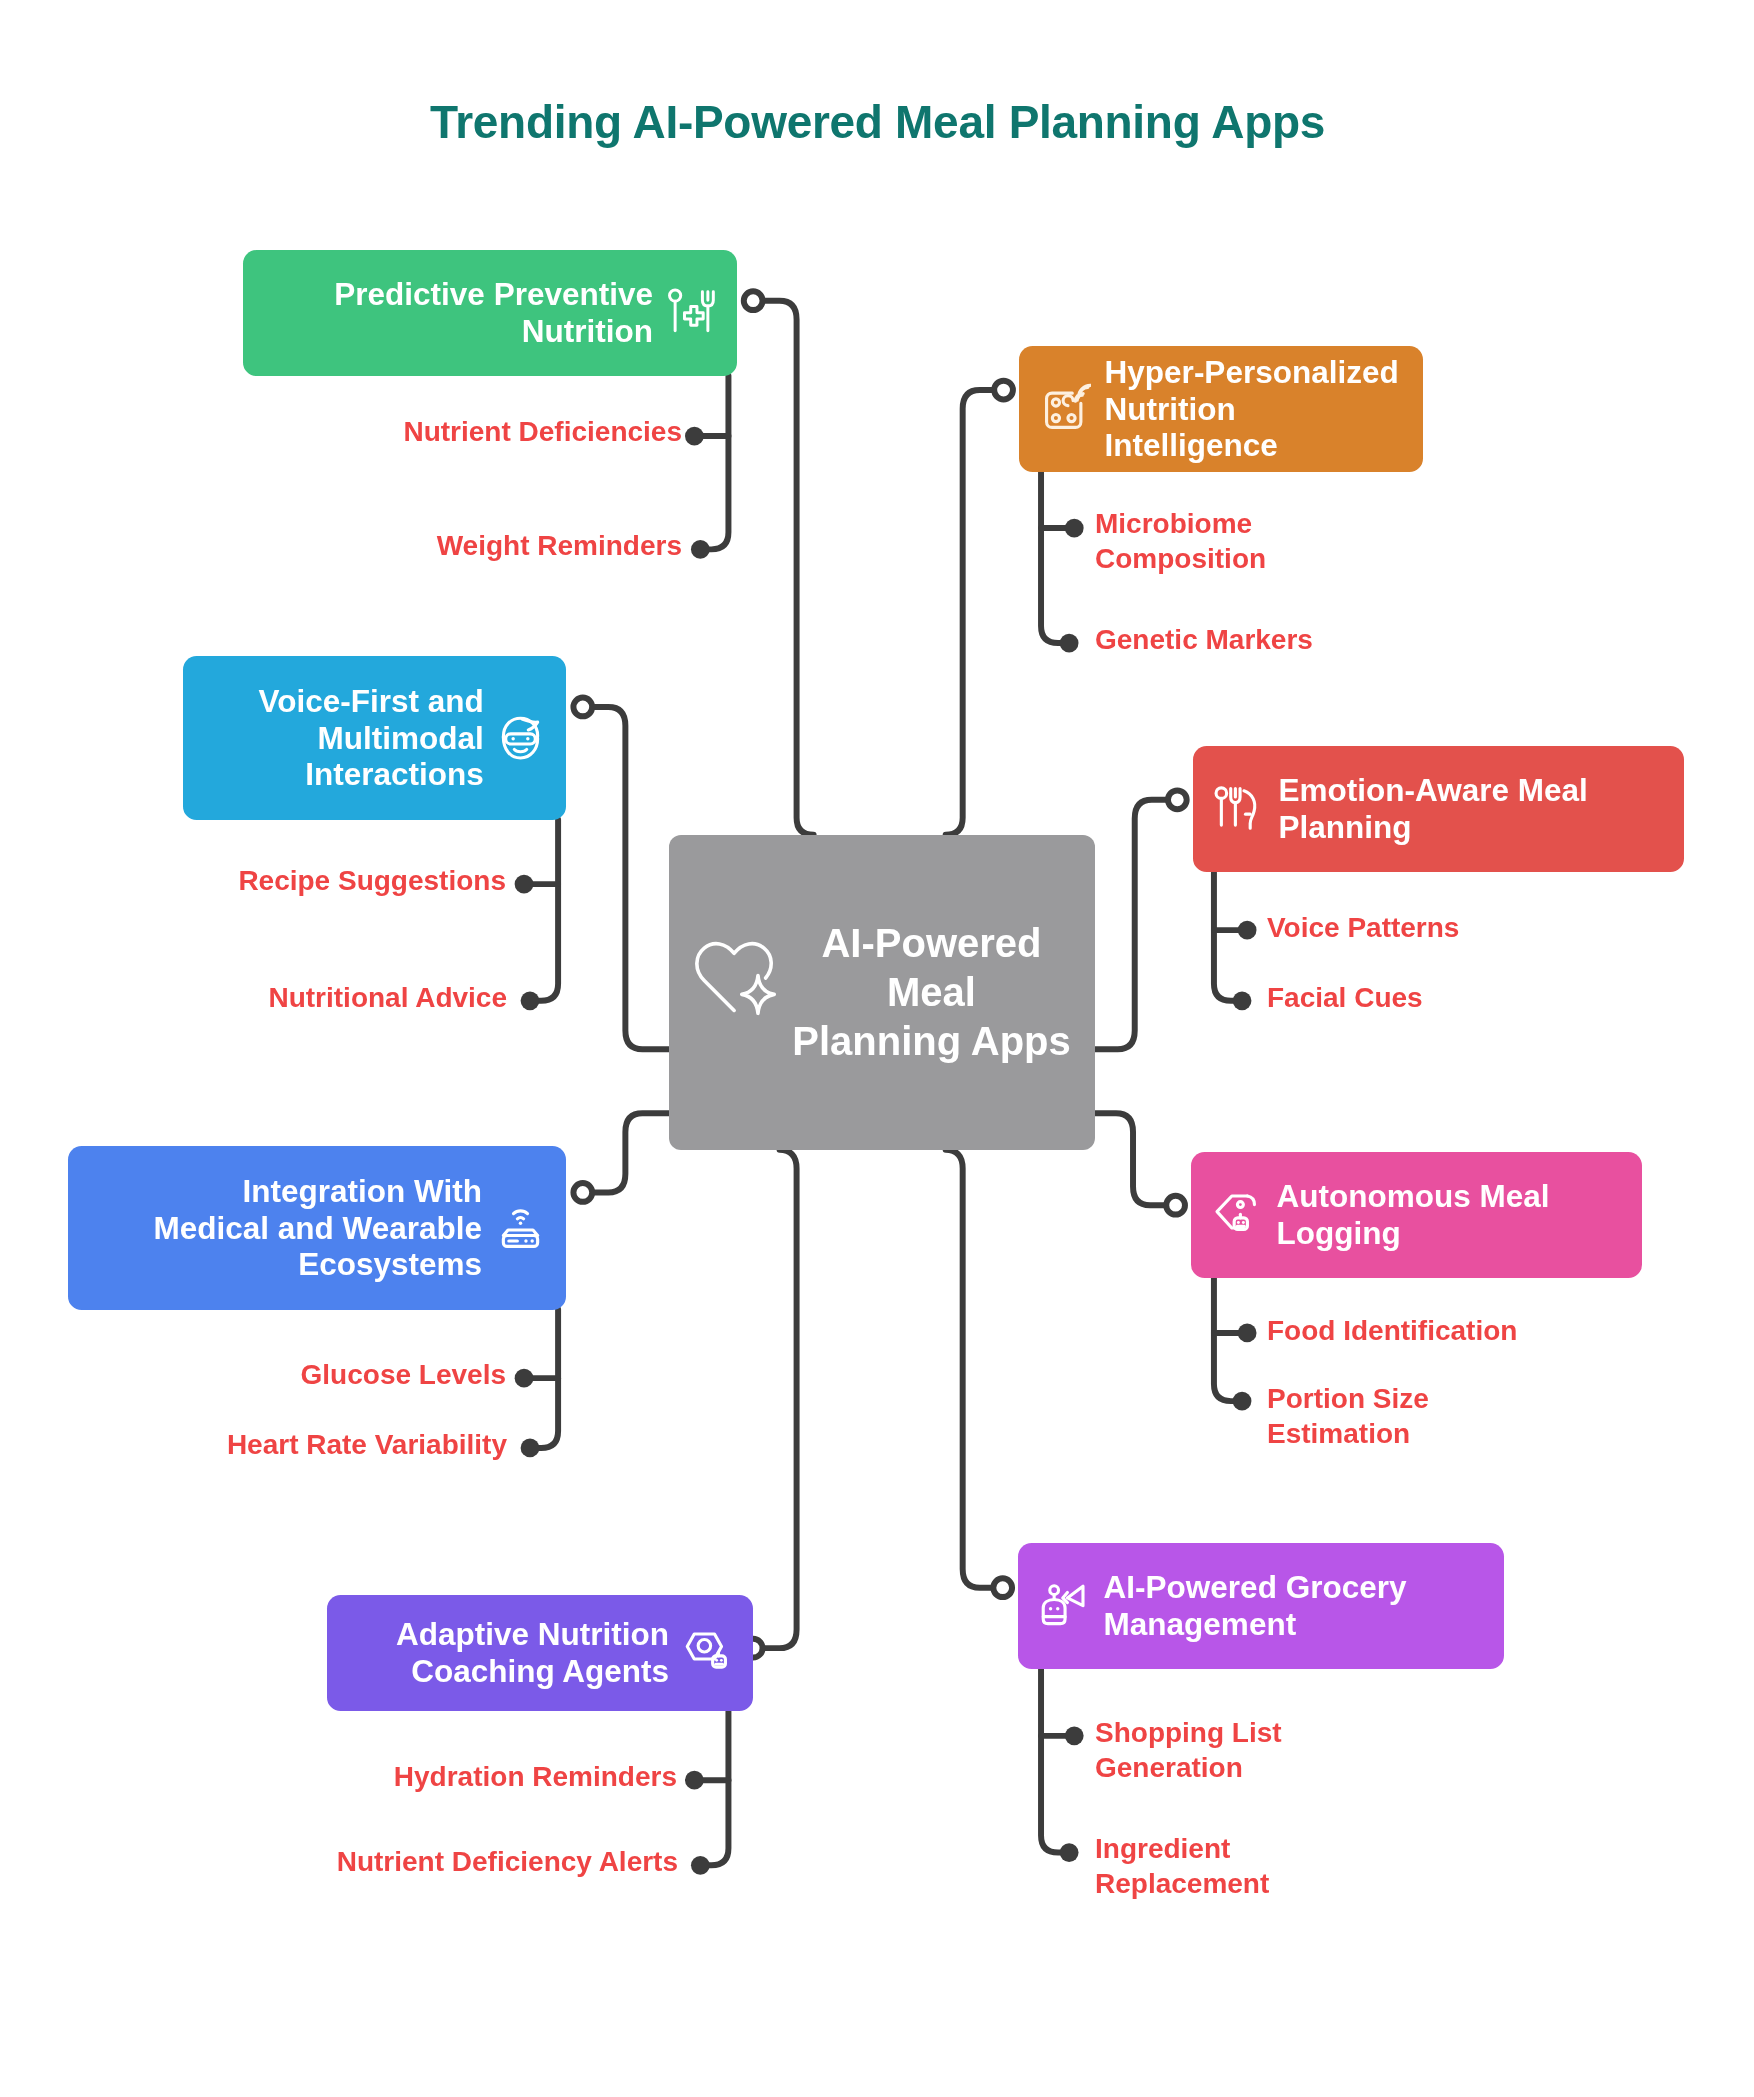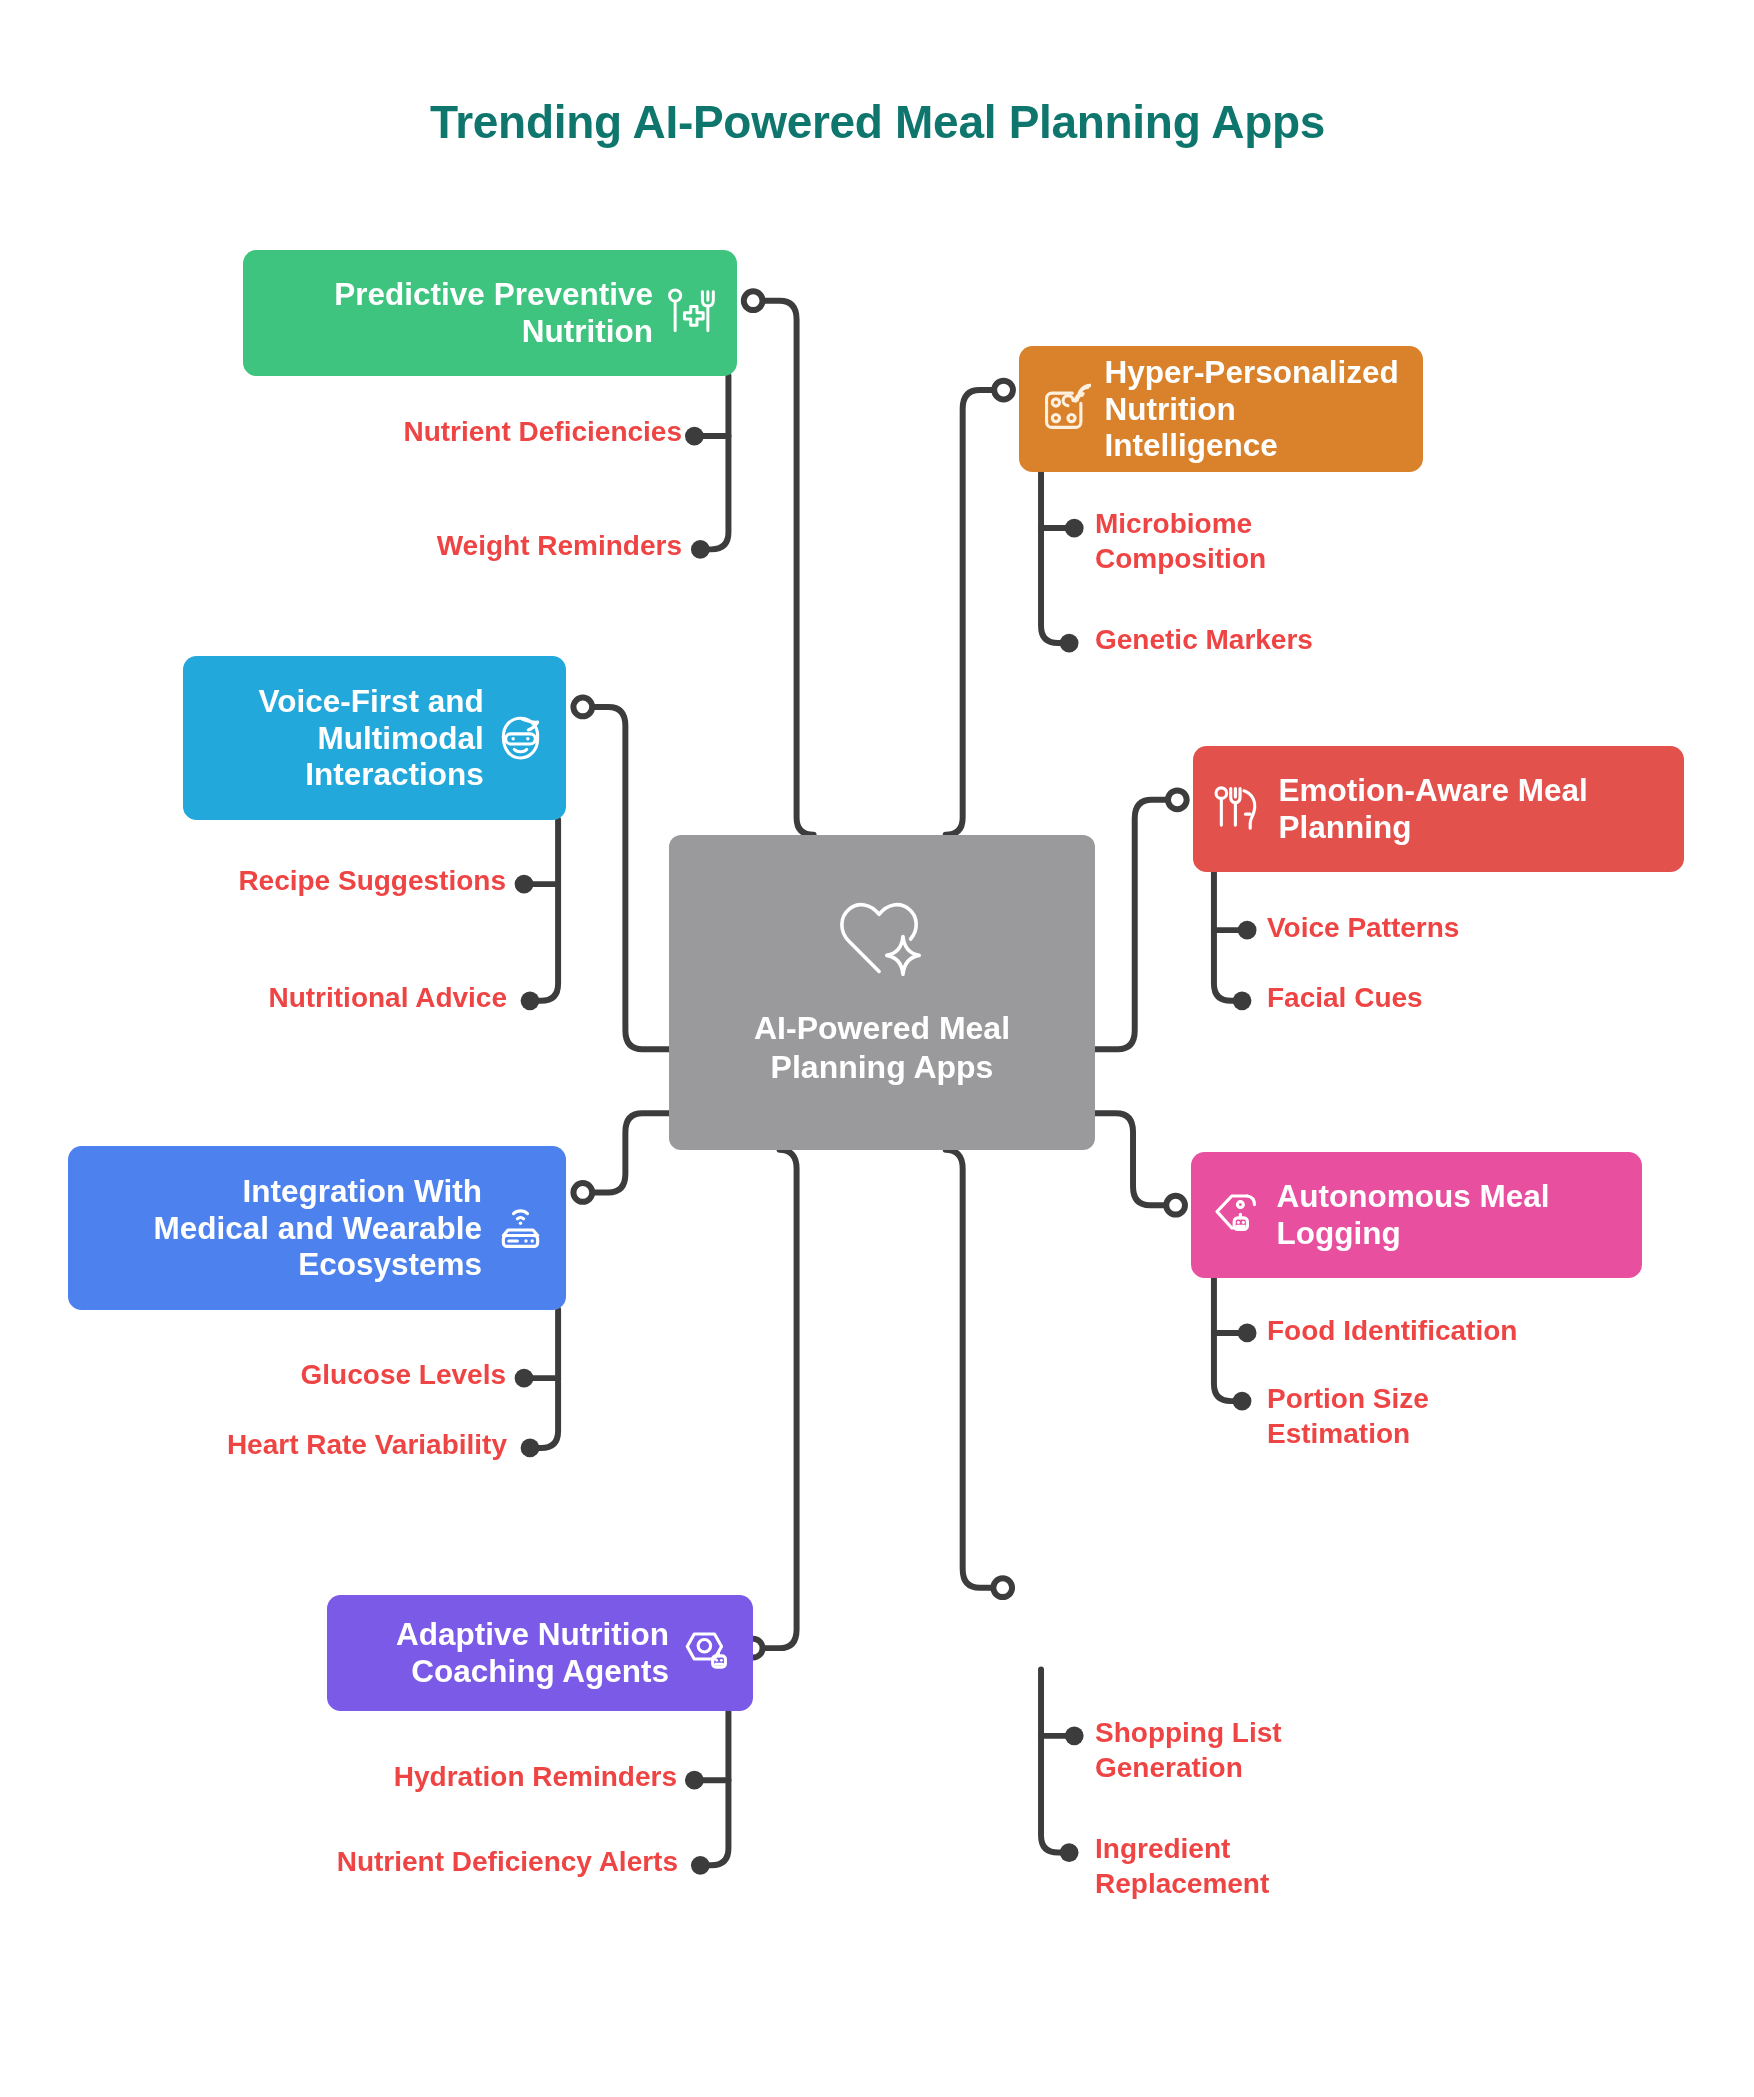--- a/index.html
+++ b/index.html
@@ -32,22 +32,22 @@
   .node .nlabel { display: block; }
   .node .nicon { display: flex; align-items: center; justify-content: center; flex: 0 0 auto; }
   .node.right-icon { justify-content: flex-end; }
   .node.right-icon .nlabel { text-align: right; }
   .node.left-icon .nlabel { text-align: left; }
 
   
   #center-node {
     left: 669px; top: 835px; width: 426px; height: 315px;
     background: #9a9a9c; border-radius: 12px;
-    flex-direction: column; justify-content: center; align-items: center;
-    font-size: 32px; text-align: center; line-height: 1.22;
+    flex-direction: row; justify-content: center; align-items: center;
+    font-size: 40px; text-align: center; line-height: 1.22;
   }
   #center-node .nicon { margin-bottom: 29px; }
 
   
   #n-green  { left: 243px;  top: 250px;  width: 494px; height: 126px; background: #3ec47e; font-size: 31.5px; }
   #n-orange { left: 1019px; top: 346px;  width: 404px; height: 126px; background: #d9822b; font-size: 31.5px; }
   #n-cyan   { left: 183px;  top: 656px;  width: 383px; height: 164px; background: #23a8dc; font-size: 31.5px; }
   #n-red    { left: 1193px; top: 746px;  width: 491px; height: 126px; background: #e3514c; font-size: 31.5px; }
   #n-blue   { left: 68px;   top: 1146px; width: 498px; height: 164px; background: #4d82ee; font-size: 31.5px; }
   #n-pink   { left: 1191px; top: 1152px; width: 451px; height: 126px; background: #e8509f; font-size: 31.5px; }
@@ -256,20 +256,35 @@
         <circle cx="15" cy="12" r="4"></circle>
         <path d="M24 18.5 V 16.4"></path>
         <rect x="20.3" y="18.5" width="8.2" height="7.3" rx="2.2"></rect>
         <circle cx="22.9" cy="21.4" r="0.92" fill="#fff" stroke="none"></circle>
         <circle cx="25.9" cy="21.4" r="0.92" fill="#fff" stroke="none"></circle>
         <path d="M22.3 23.9 H26.6"></path>
       </svg>
     </span>
   </div>
 
+  <div id="n-violet" class="node left-icon">
+    <span class="nicon" style="margin-right:13.6px">
+      <svg class="icon-svg" width="53" height="53" viewBox="0 0 34 34" fill="none" stroke="#fff" stroke-width="2" stroke-linecap="round" stroke-linejoin="round">
+        <circle cx="11" cy="6.5" r="2.8"></circle>
+        <path d="M11 9.3 V 12.5"></path>
+        <path d="M4 18 C4 14.5 7 12.5 11 12.5 C15 12.5 18 14.5 18 18 V 25 C18 27 16.8 28 15 28 H7 C5.2 28 4 27 4 25 Z"></path>
+        <circle cx="8.7" cy="18.5" r="1.1" fill="#fff" stroke="none"></circle>
+        <circle cx="13.3" cy="18.5" r="1.1" fill="#fff" stroke="none"></circle>
+        <path d="M4 23.5 H18"></path>
+        <path d="M19.5 12 L29.5 4.5 L29.5 17 L19.5 12 Z" transform="translate(0,-0.5)"></path>
+        <path d="M19.5 8.5 L16.5 12 L19.5 15" transform="translate(0,-0.5)"></path>
+      </svg>
+    </span>
+    <span class="nlabel"><span>AI-Powered Grocery</span><br><span>Management</span></span>
+  </div>
 
   <div class="sub ralign" style="left:341px; top:414px; width:341px;">Nutrient Deficiencies</div>
   <div class="sub ralign" style="left:324px; top:528px; width:358px;">Weight Reminders</div>
 
   <div class="sub lalign" style="left:1095px; top:506px; width:307px;">Microbiome Composition</div>
   <div class="sub lalign" style="left:1095px; top:622px; width:341px;">Genetic Markers</div>
 
   <div class="sub ralign" style="left:187px; top:863px; width:319px;">Recipe Suggestions</div>
   <div class="sub ralign" style="left:145px; top:980px; width:362px;">Nutritional Advice</div>
 

